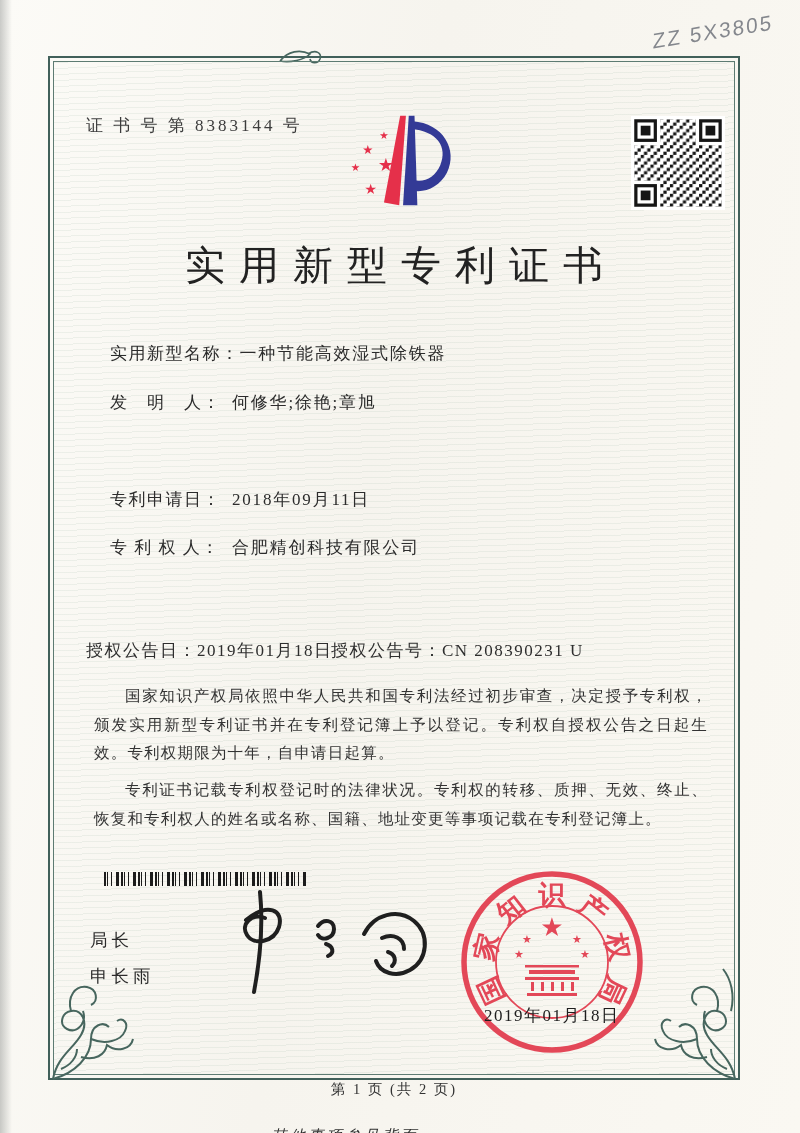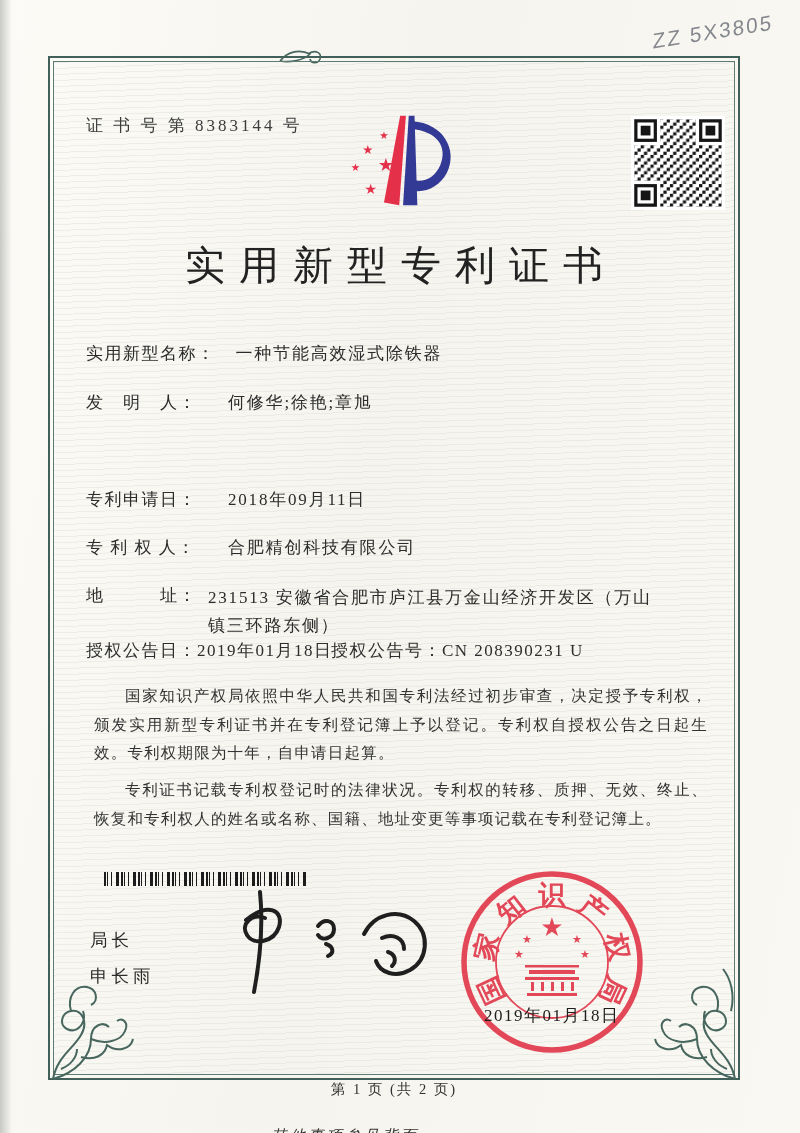--- a/index.html
+++ b/index.html
@@ -39,22 +39,22 @@
     position:absolute;left:32px;top:52px;font-size:17px;letter-spacing:3px;color:#3c3c3c;
   }
   .logo{position:absolute;left:288px;top:44px;width:124px;height:128px;}
   .qr{position:absolute;left:577px;top:54px;width:94px;height:94px;}
   .title{
     position:absolute;left:0;top:176px;width:100%;text-align:center;
     font-size:40px;font-weight:400;letter-spacing:14px;padding-left:14px;
     box-sizing:border-box;color:#222;
   }
   .row{position:absolute;left:32px;font-size:17px;letter-spacing:1.5px;color:#2c2c2c;white-space:nowrap;}
-  .row .lab{display:inline-block;min-width:122px;vertical-align:top;}
-  .row .val{letter-spacing:1.8px;margin-left:20px;}
+  .row .lab{display:inline-block;min-width:122px;vertical-align:top;margin-left:24px;}
+  .row .val{letter-spacing:1.8px;}
   .row .val-block{
     display:inline-block;width:452px;white-space:normal;vertical-align:top;
     letter-spacing:1.8px;line-height:1.65;
   }
   .r1{top:280px}.r2{top:329px}.r3{top:377px}.r4{top:426px}.r5{top:474px}.r6{top:522px}
   .grant-row{position:absolute;top:577px;left:32px;font-size:17px;letter-spacing:1.5px;white-space:nowrap;}
   .grant-no{position:absolute;left:245px;top:0;}
   .paras{
     position:absolute;left:32px;top:612px;width:630px;
     font-size:15.5px;line-height:1.85;letter-spacing:1.2px;color:#333;
@@ -159,23 +159,20 @@
           <span class="lab">实用新型名称：</span><span class="val">一种节能高效湿式除铁器</span>
         </div>
         <div class="row r2">
           <span class="lab">发　明　人：</span><span class="val">何修华;徐艳;章旭</span>
         </div>
         <div class="row r4">
           <span class="lab">专利申请日：</span><span class="val">2018年09月11日</span>
         </div>
         <div class="row r5">
           <span class="lab">专 利 权 人：</span><span class="val">合肥精创科技有限公司</span>
-        </div>
-        <div class="row r6">
-          <span class="lab">地　　　址：</span><span class="val-block">231513 安徽省合肥市庐江县万金山经济开发区（万山镇三环路东侧）</span>
         </div>
 
         <div class="grant-row">
           <span>授权公告日：</span><span>2019年01月18日</span>
           <span class="grant-no">
             <span>授权公告号：</span><span>CN 208390231 U</span>
           </span>
         </div>
 
         <div class="paras">

